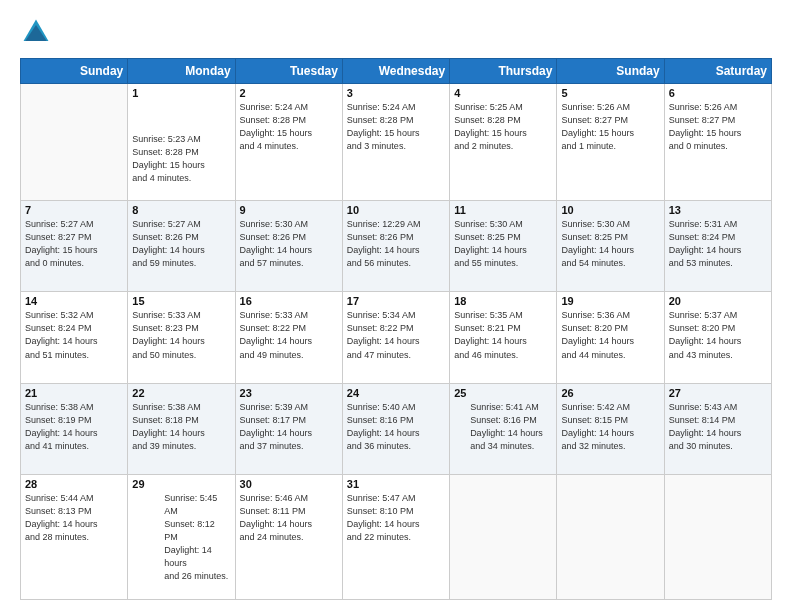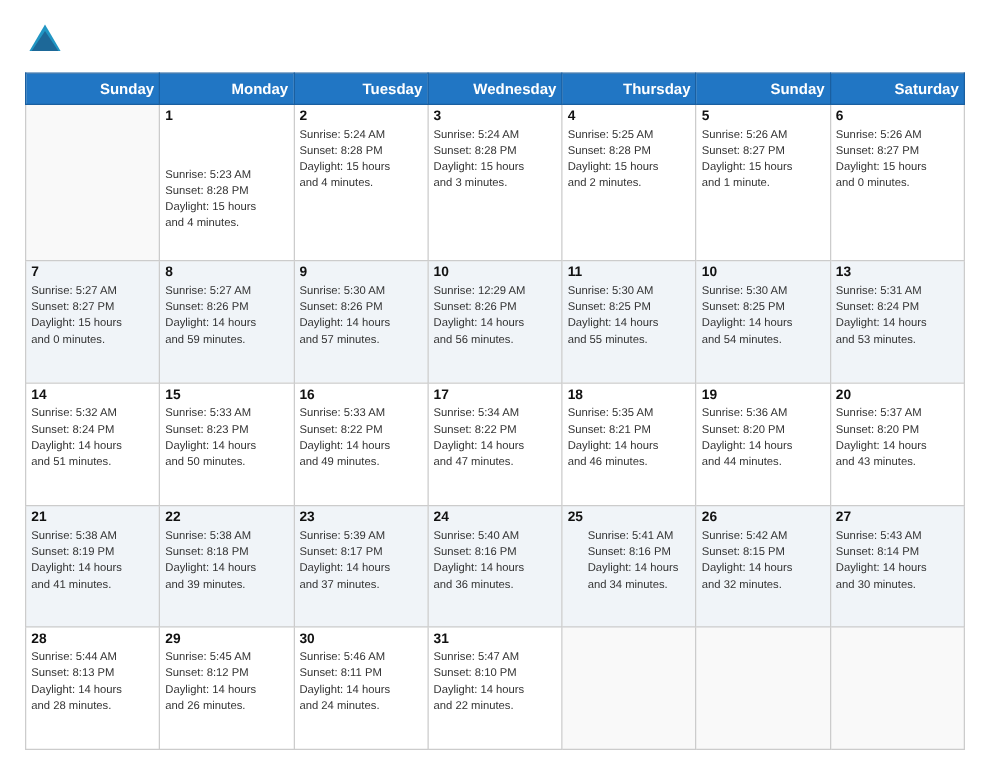--- a/index.html
+++ b/index.html
@@ -336,21 +336,21 @@
         <tr>
           <td>
             <span class="day-num">28</span>
             <div class="day-info" style="white-space: pre-line;">Sunrise: 5:44 AM
 Sunset: 8:13 PM
 Daylight: 14 hours
 and 28 minutes.</div>
           </td>
           <td>
             <span class="day-num">29</span>
-            <div class="day-info" style="white-space: pre-line;">Sunrise: 5:45 AM
+            <div class="day-info" style="white-space: pre-line; margin-left: 32px;">Sunrise: 5:45 AM
 Sunset: 8:12 PM
 Daylight: 14 hours
 and 26 minutes.</div>
           </td>
           <td>
             <span class="day-num">30</span>
             <div class="day-info" style="white-space: pre-line;">Sunrise: 5:46 AM
 Sunset: 8:11 PM
 Daylight: 14 hours
 and 24 minutes.</div>

